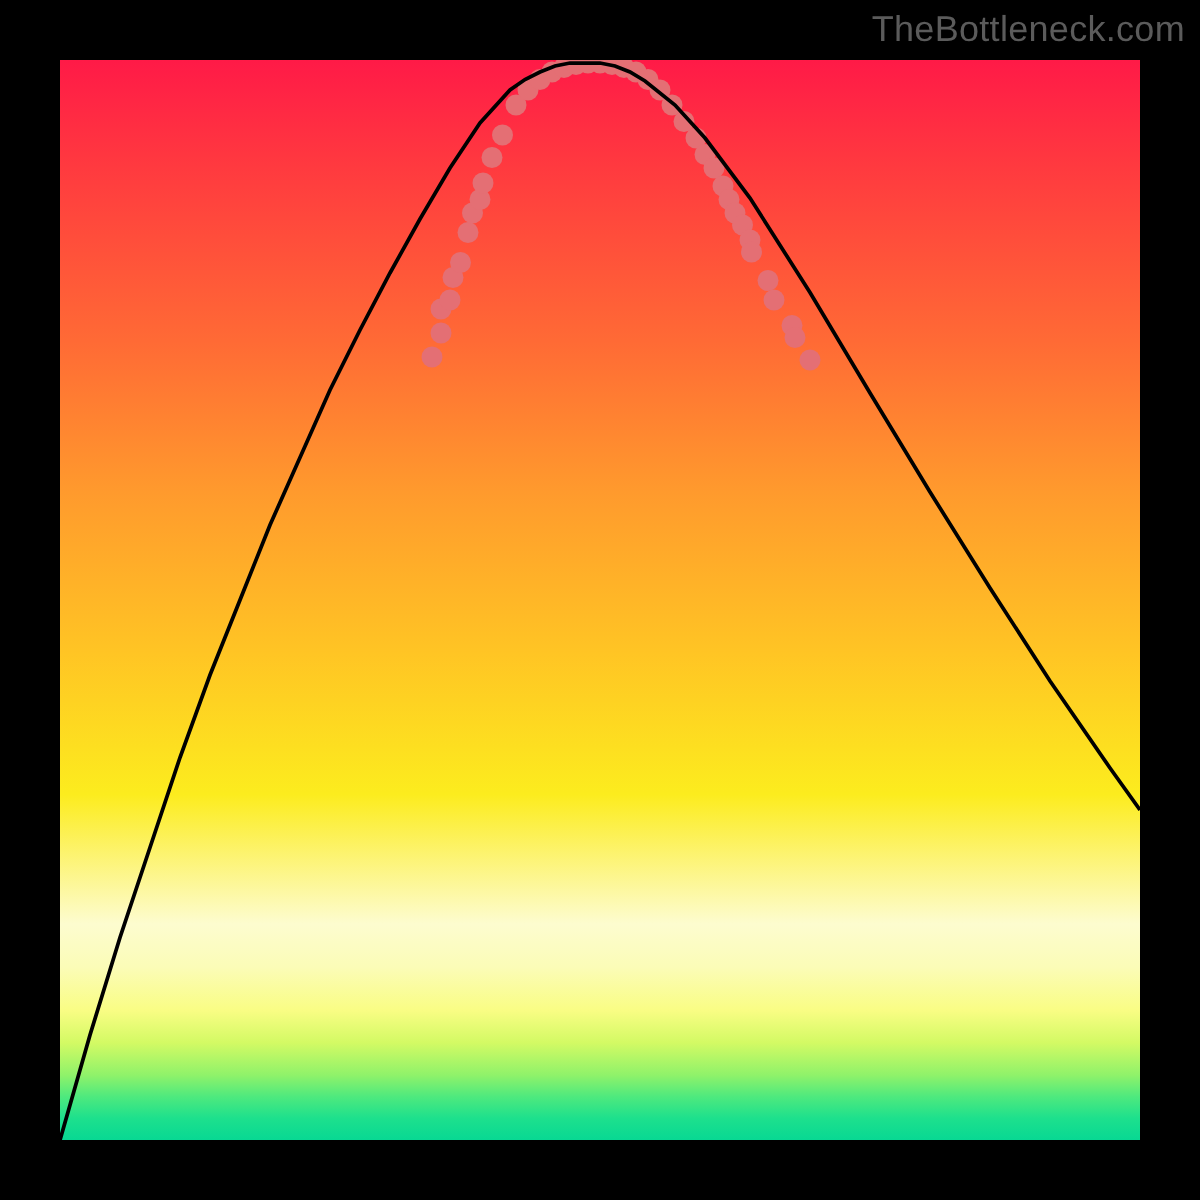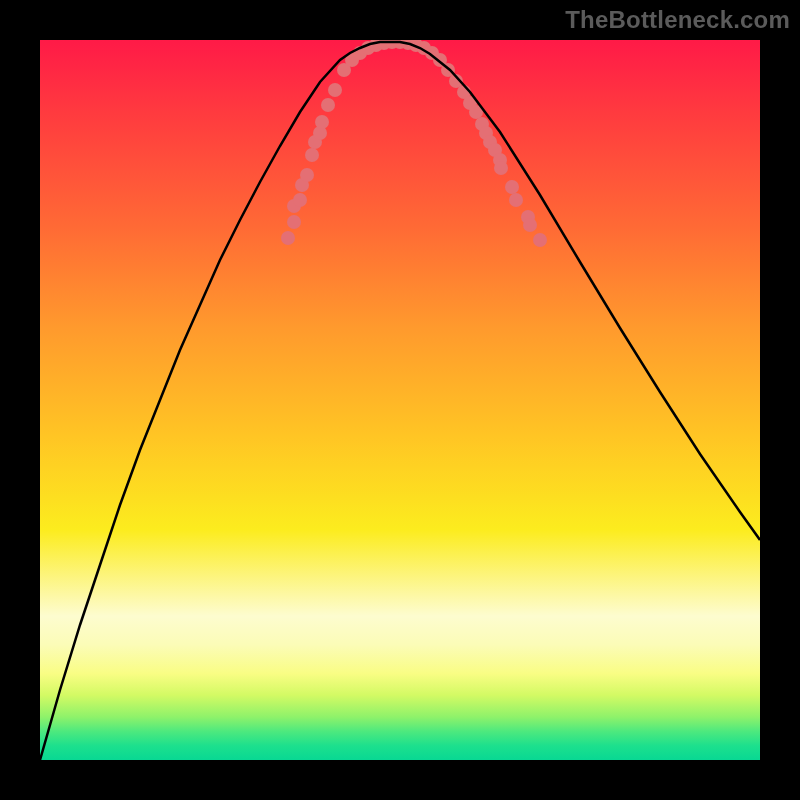--- a/index.html
+++ b/index.html
@@ -41,21 +41,21 @@
       #1de08d 98%,
       #08d893 100%
     );
   }
   .watermark {
     position: absolute;
     top: 6px;
     right: 10px;
     color: #5b5b5b;
     font-size: 24px;
-    font-weight: 700;
+    font-weight: 400;
     letter-spacing: 0.2px;
   }
   svg.curve {
     position: absolute;
     left: 0;
     top: 0;
     width: 720px;
     height: 720px;
   }
 </style>

